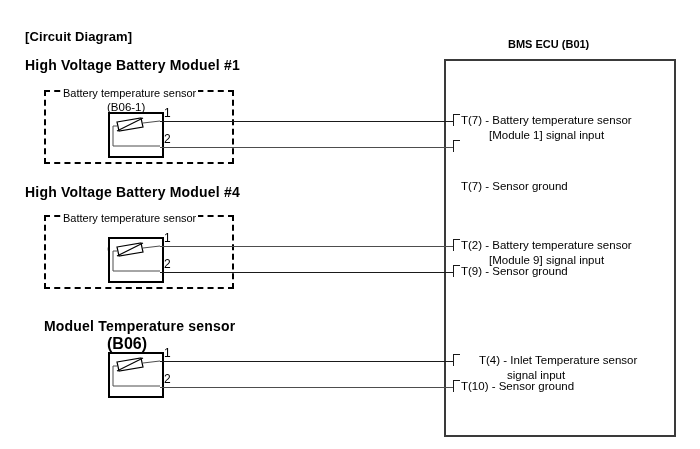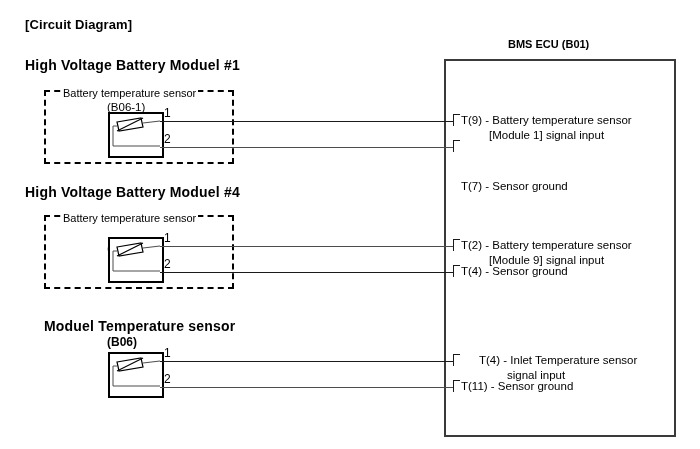--- a/index.html
+++ b/index.html
@@ -17,20 +17,21 @@
     overflow: hidden;
   }
   .abs { position: absolute; }
 
   
   .title {
     font-size: 13px;
     font-weight: bold;
     letter-spacing: 0.1px;
     white-space: nowrap;
+    margin-top: 12px;
   }
   .section-heading {
     font-size: 14px;
     font-weight: bold;
     white-space: nowrap;
     letter-spacing: 0.2px;
   }
   .ecu-title {
     font-size: 11px;
     font-weight: bold;
@@ -117,21 +118,21 @@
   </svg>
 
   <div class="abs pin-number" style="left:164px; top:106px;">1</div>
   <div class="abs pin-number" style="left:164px; top:132px;">2</div>
 
   <div class="abs wire-dark" style="left:160px; top:121px; width:293px;"></div>
   <div class="abs wire" style="left:160px; top:147px; width:293px;"></div>
 
   <div class="abs pin-bracket" style="left:453px; top:114px;"></div>
   <div class="abs pin-desc" style="left:461px; top:113px;">
-    <span>T(9) - Battery temperature sensor</span>
+    <span>T(7) - Battery temperature sensor</span>
     <span class="indent2">[Module 1] signal input</span>
   </div>
 
   <div class="abs pin-bracket" style="left:453px; top:140px;"></div>
   <div class="abs pin-desc" style="left:461px; top:139px;margin-top:40px;">T(7) - Sensor ground</div>
 
   <div class="abs section-heading" style="left:25px; top:184px;">High Voltage Battery Moduel #4</div>
 
   <div class="abs module-dashed" style="left:44px; top:215px; width:186px; height:70px;"></div>
 
@@ -152,24 +153,24 @@
   <div class="abs wire" style="left:160px; top:246px; width:293px;"></div>
   <div class="abs wire-dark" style="left:160px; top:272px; width:293px;"></div>
 
   <div class="abs pin-bracket" style="left:453px; top:239px;"></div>
   <div class="abs pin-desc" style="left:461px; top:238px;">
     <span>T(2) - Battery temperature sensor</span>
     <span class="indent2">[Module 9] signal input</span>
   </div>
 
   <div class="abs pin-bracket" style="left:453px; top:265px;"></div>
-  <div class="abs pin-desc" style="left:461px; top:264px;">T(4) - Sensor ground</div>
+  <div class="abs pin-desc" style="left:461px; top:264px;">T(9) - Sensor ground</div>
 
   <div class="abs section-heading" style="left:44px; top:318px;">Moduel Temperature sensor</div>
-  <div class="abs sensor-code" style="left:107px; top:335px; font-weight:bold; font-size:12px;">(B06)</div>
+  <div class="abs sensor-code" style="left:107px; top:335px; font-weight:bold; font-size:16px;">(B06)</div>
 
   <div class="abs sensor-box" style="left:108px; top:352px; width:52px; height:42px;"></div>
   <svg class="abs therm-svg" style="left:108px; top:352px;" width="52" height="42">
     <polygon points="9,10 33,6 35,15 11,19" fill="#ffffff" stroke="#000000" stroke-width="1.2"></polygon>
     <line x1="9" y1="19" x2="35" y2="6" stroke="#000000" stroke-width="1.2"></line>
     <polyline points="9,14 5,14 5,34 52,34" fill="none" stroke="#4d4d4d" stroke-width="1"></polyline>
     <line x1="35" y1="11" x2="52" y2="9" stroke="#4d4d4d" stroke-width="1"></line>
   </svg>
 
   <div class="abs pin-number" style="left:164px; top:346px;">1</div>
@@ -178,15 +179,15 @@
   <div class="abs wire-dark" style="left:160px; top:361px; width:293px;"></div>
   <div class="abs wire" style="left:160px; top:387px; width:293px;"></div>
 
   <div class="abs pin-bracket" style="left:453px; top:354px;"></div>
   <div class="abs pin-desc" style="left:479px; top:353px;">
     <span>T(4) - Inlet Temperature sensor</span>
     <span class="indent2">signal input</span>
   </div>
 
   <div class="abs pin-bracket" style="left:453px; top:380px;"></div>
-  <div class="abs pin-desc" style="left:461px; top:379px;">T(11) - Sensor ground</div>
+  <div class="abs pin-desc" style="left:461px; top:379px;">T(10) - Sensor ground</div>
 
 </div>
 
 </body></html>

